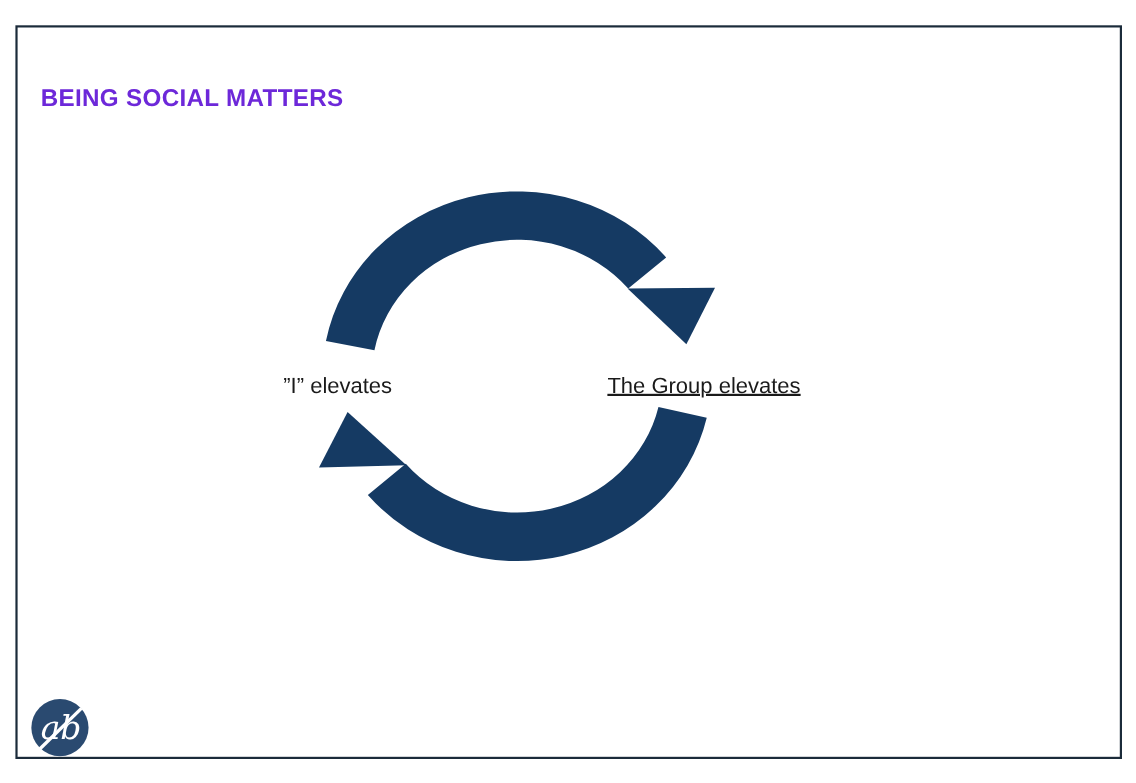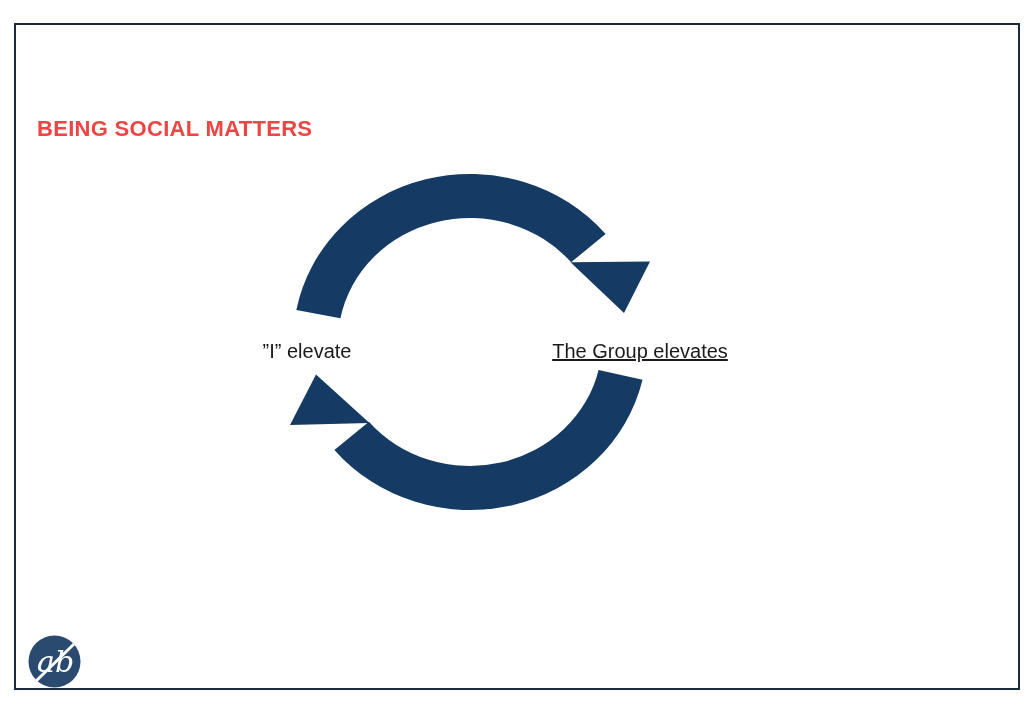--- a/index.html
+++ b/index.html
@@ -16,23 +16,22 @@
     width: 1006px; height: 667px;
     border: 2px solid #1b2b3a;
     background: #ffffff;
   }
   .slide-title {
     position: absolute;
     left: 37px; top: 76px;
     font-size: 22px;
     font-weight: 700;
     letter-spacing: 0.3px;
-    color: #ef4444;
+    color: #6d28d9;
     white-space: nowrap;
-    margin-top: 40px;
   }
   .cycle-svg {
     position: absolute;
     left: 0; top: 0;
     width: 1033px; height: 712px;
   }
   .cycle-label {
     position: absolute;
     font-size: 20px;
     color: #1a1a1a;
@@ -66,21 +65,21 @@
     <path d="M 296.3 309.9 A 177 168 0 0 1 605.6 234 L 571.1 262.3 A 132 124 0 0 0 340.4 318.3 Z" fill="#153a63"></path>
     <path d="M 650 261.5 L 624 313 L 570.5 262.3 Z" fill="#153a63"></path>
   </g>
 
   <g>
     <path d="M 642.5 379.8 A 177 168 0 0 1 334.4 450 L 368.9 421.7 A 132 124 0 0 0 598.6 369.9 Z" fill="#153a63"></path>
     <path d="M 290 425 L 316 374.5 L 369.5 423 Z" fill="#153a63"></path>
   </g>
 </svg>
 
-<div class="cycle-label left">”I” elevate</div>
+<div class="cycle-label left">”I” elevates</div>
 
 <div class="cycle-label right">The Group elevates</div>
 
 <svg class="logo" viewBox="0 0 53 53">
   <circle cx="26.5" cy="26.5" r="26" fill="#2a4a70"></circle>
   <line x1="7" y1="47" x2="46" y2="9" stroke-width="3" stroke="#ffffff"></line>
   <text x="9" y="37" fill="#ffffff">ab</text>
 </svg>
 
 </body></html>

